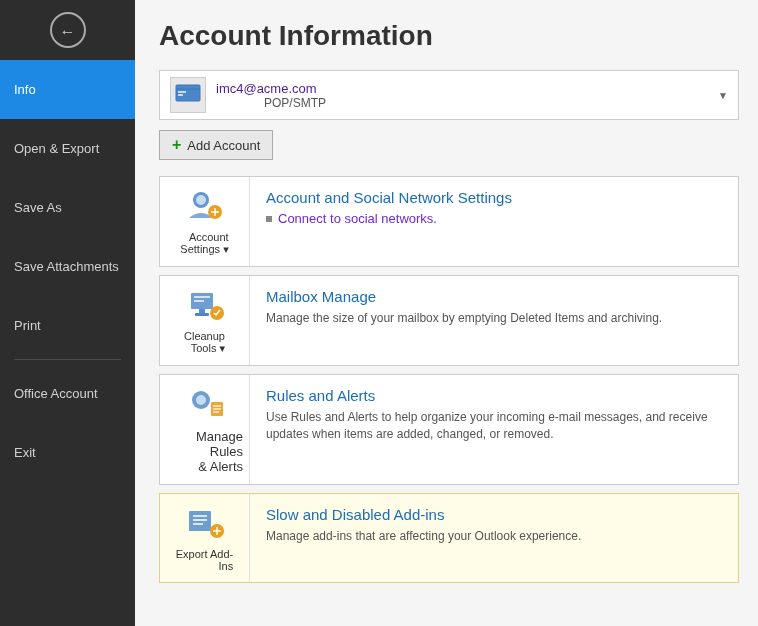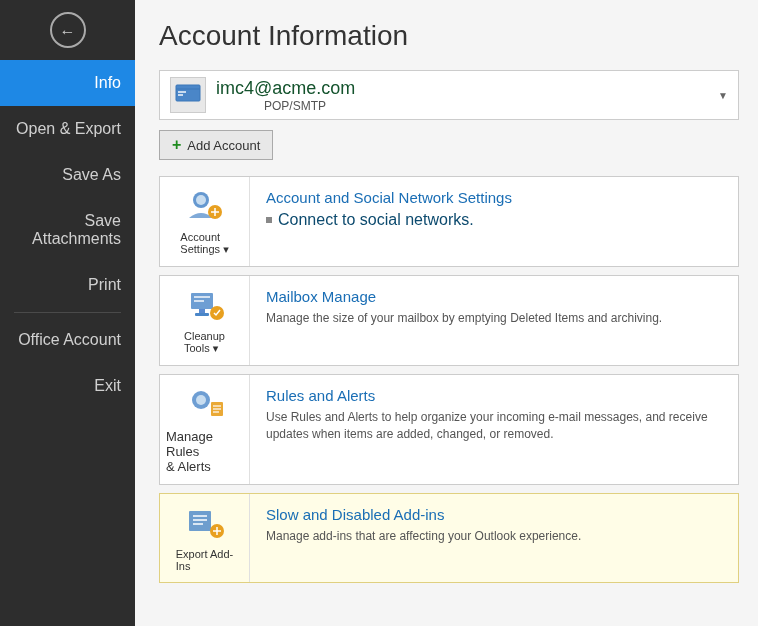--- a/index.html
+++ b/index.html
@@ -33,46 +33,45 @@
       cursor: pointer;
       color: #ccc;
       font-size: 16px;
     }
     .sidebar-nav {
       display: flex;
       flex-direction: column;
       flex: 1;
     }
     .sidebar-item {
-      padding: 14px 14px;
+      padding: 22px 14px;
       cursor: pointer;
-      font-size: 16px;
+      font-size: 13px;
       color: #d0d0d0;
-      text-align: right;
     }
     .sidebar-item.active {
       background: #1e88e5;
       color: #fff;
     }
     .sidebar-divider {
       border: none;
       border-top: 1px solid #4a4a4a;
       margin: 4px 14px;
     }
 
     
     .main {
       flex: 1;
       background: #f5f5f5;
       padding: 20px 24px;
       overflow-y: auto;
     }
     .page-title {
       font-size: 28px;
-      font-weight: 400;
+      font-weight: 700;
       color: #333;
       margin-bottom: 18px;
     }
 
     
     .account-selector {
       display: flex;
       align-items: center;
       border: 1px solid #ccc;
       background: #fff;
@@ -88,22 +87,22 @@
       display: flex;
       align-items: center;
       justify-content: center;
       margin-right: 10px;
       flex-shrink: 0;
     }
     .account-info {
       flex: 1;
     }
     .account-email {
-      font-size: 18px;
-      color: #14532d;
+      font-size: 13px;
+      color: #4c1d95;
     }
     .account-type {
       font-size: 12px;
       color: #555;
       margin-left: 48px;
     }
     .dropdown-arrow {
       font-size: 10px;
       color: #666;
       margin-left: 8px;
@@ -146,21 +145,21 @@
       min-height: 80px;
       display: flex;
       flex-direction: column;
       align-items: center;
       justify-content: center;
       border-right: 1px solid #e0e0e0;
       padding: 10px 6px;
       cursor: pointer;
       font-size: 11px;
       color: #333;
-      text-align: left;
+      text-align: right;
     }
     .icon-img {
       width: 40px;
       height: 38px;
       margin-bottom: 6px;
       display: flex;
       align-items: center;
       justify-content: center;
     }
     .section-content {
@@ -175,22 +174,22 @@
     }
     .section-desc {
       font-size: 12px;
       color: #555;
       line-height: 1.4;
     }
     .section-sub {
       display: flex;
       align-items: center;
       margin-top: 4px;
-      font-size: 16px;
-      color: #0c4a6e;
+      font-size: 13px;
+      color: #6d28d9;
     }
     .bullet {
       width: 6px;
       height: 6px;
       background: #888;
       display: inline-block;
       margin-right: 6px;
       flex-shrink: 0;
     }
 

